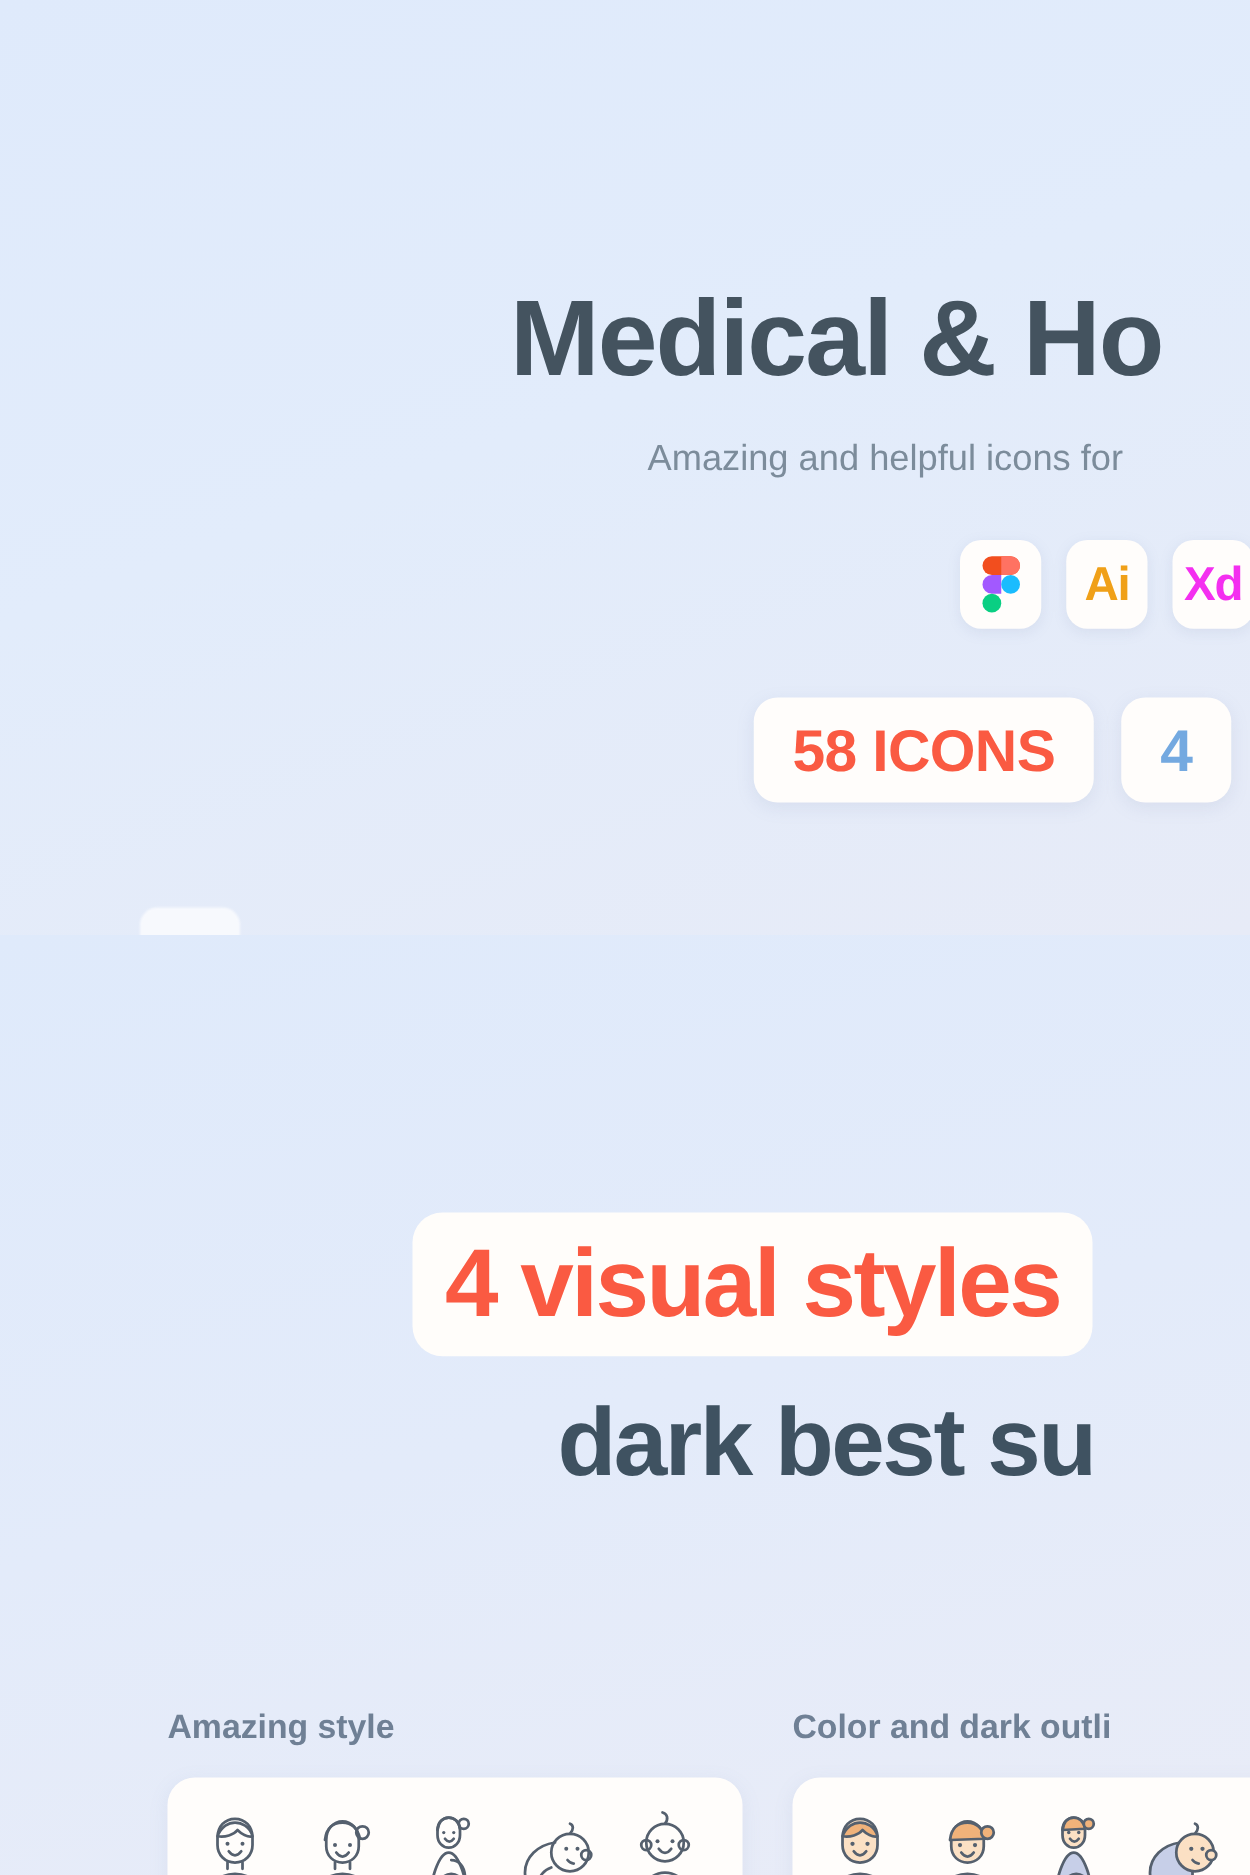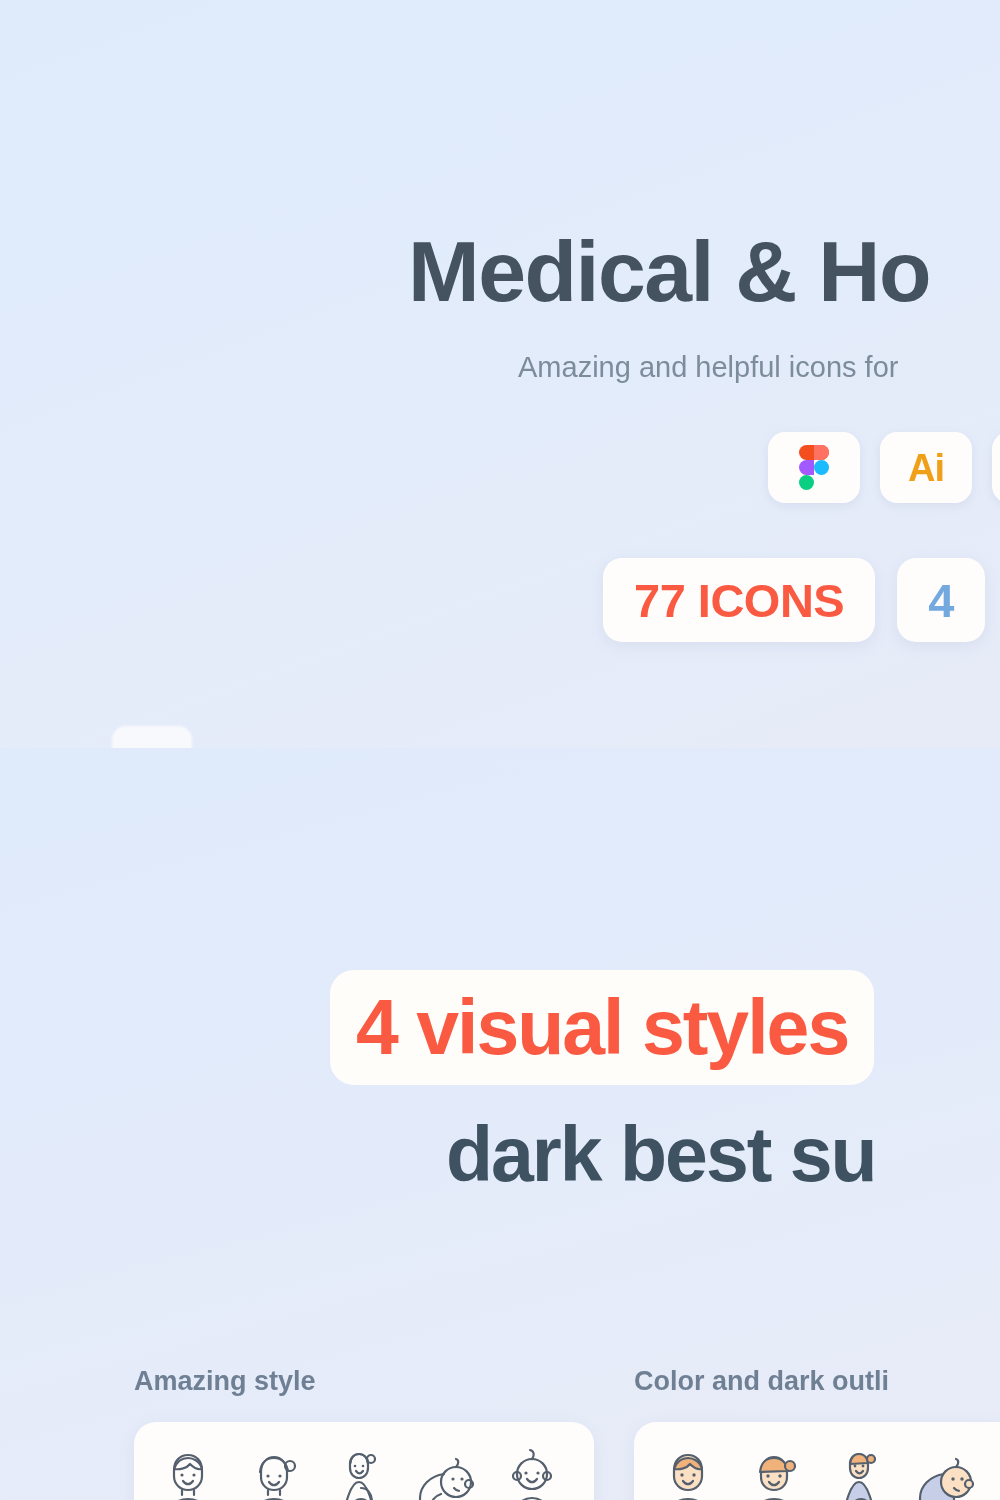--- a/index.html
+++ b/index.html
@@ -63,21 +63,21 @@
 
   
   .format-row {
     position: absolute;
     left: 768px;
     top: 432px;
     display: flex;
     gap: 20px;
   }
   .format-badge {
-    width: 92px;
+    width: 65px;
     height: 71px;
     border-radius: 17px;
     background: #fffdfb;
     box-shadow: 0 3px 10px rgba(120,140,175,0.13);
     display: flex;
     align-items: center;
     justify-content: center;
   }
   .badge-text {
     font-size: 38px;
@@ -250,21 +250,21 @@
 
         <div class="format-badge">
           <span class="badge-text badge-xd">Xd</span>
         </div>
 
       </div>
 
       <div class="count-row">
 
         <div class="count-badge">
-          <span class="count-text count-icons">77 ICONS</span>
+          <span class="count-text count-icons">58 ICONS</span>
         </div>
 
         <div class="count-badge">
           <span class="count-text count-styles">4</span>
         </div>
 
       </div>
 
       <div class="hero-ghost-card"></div>
 

